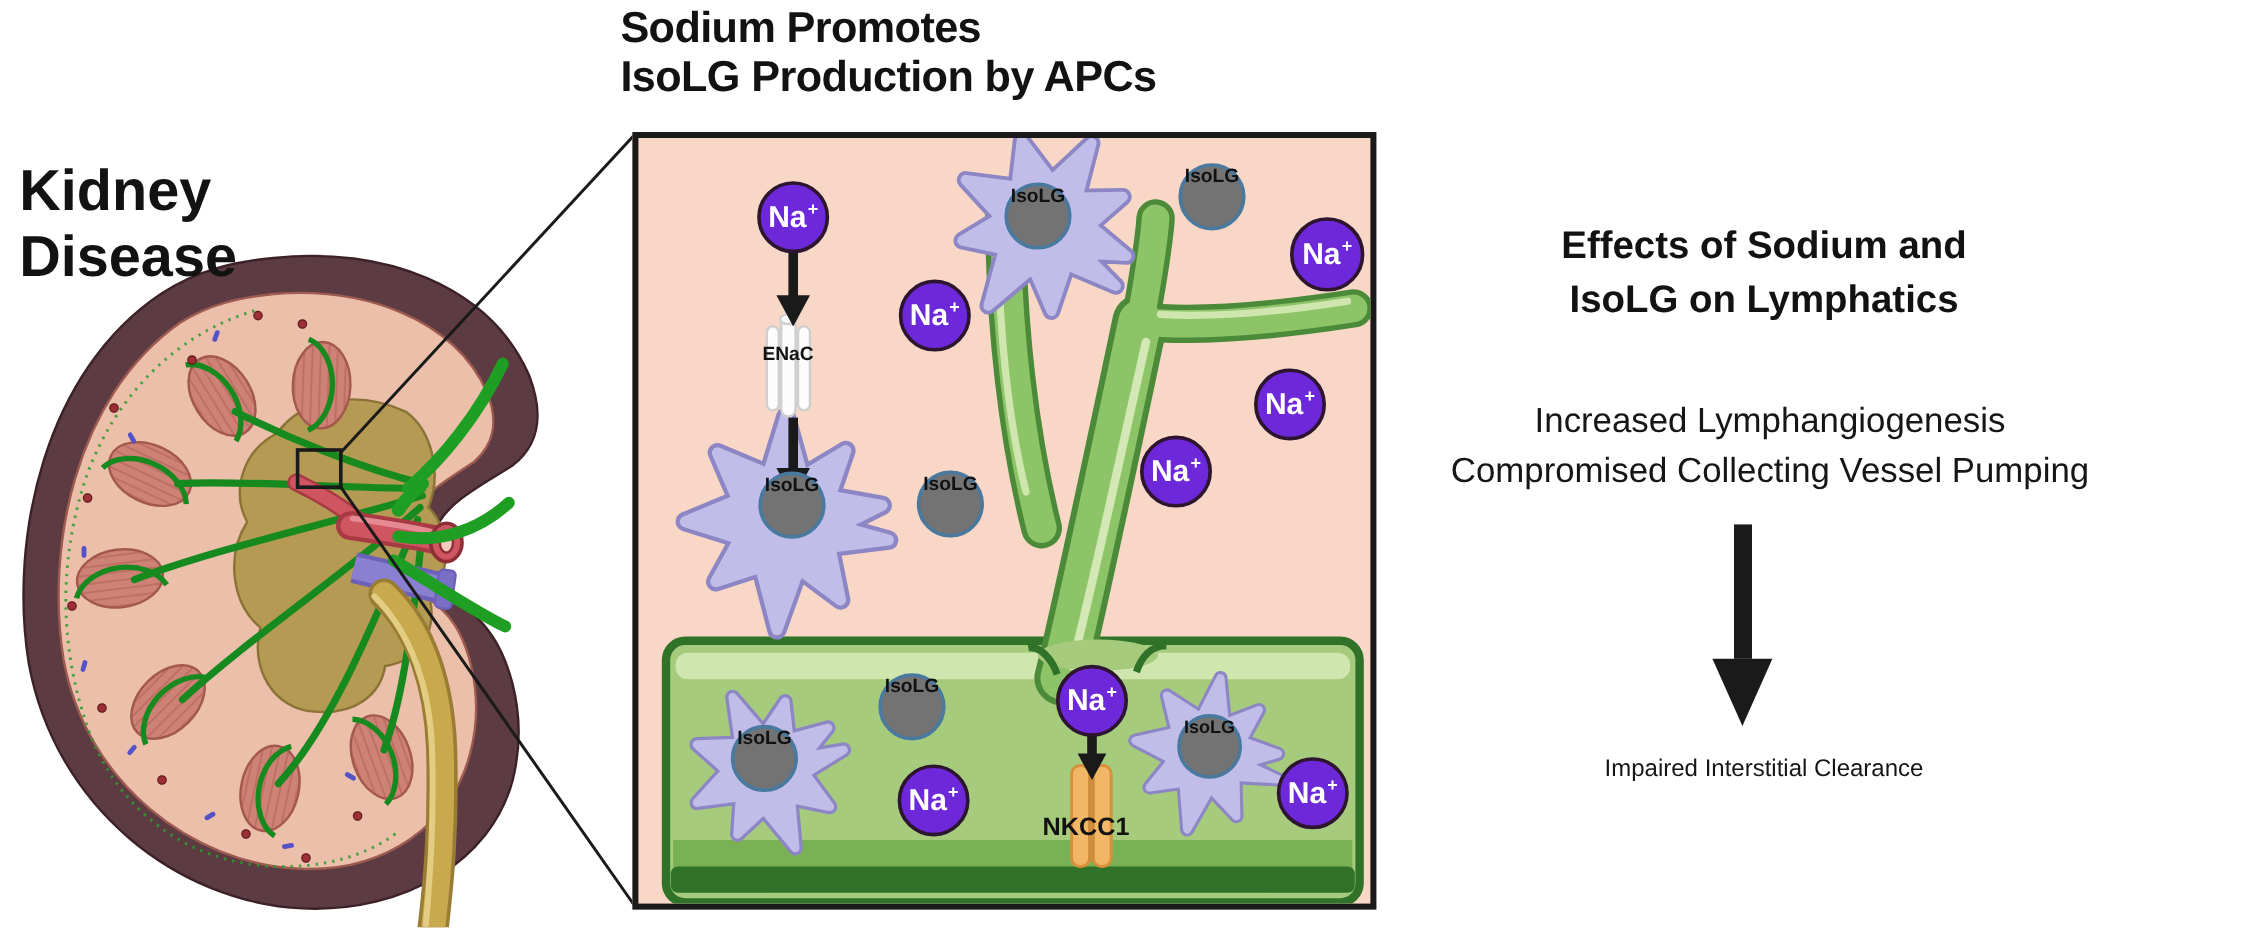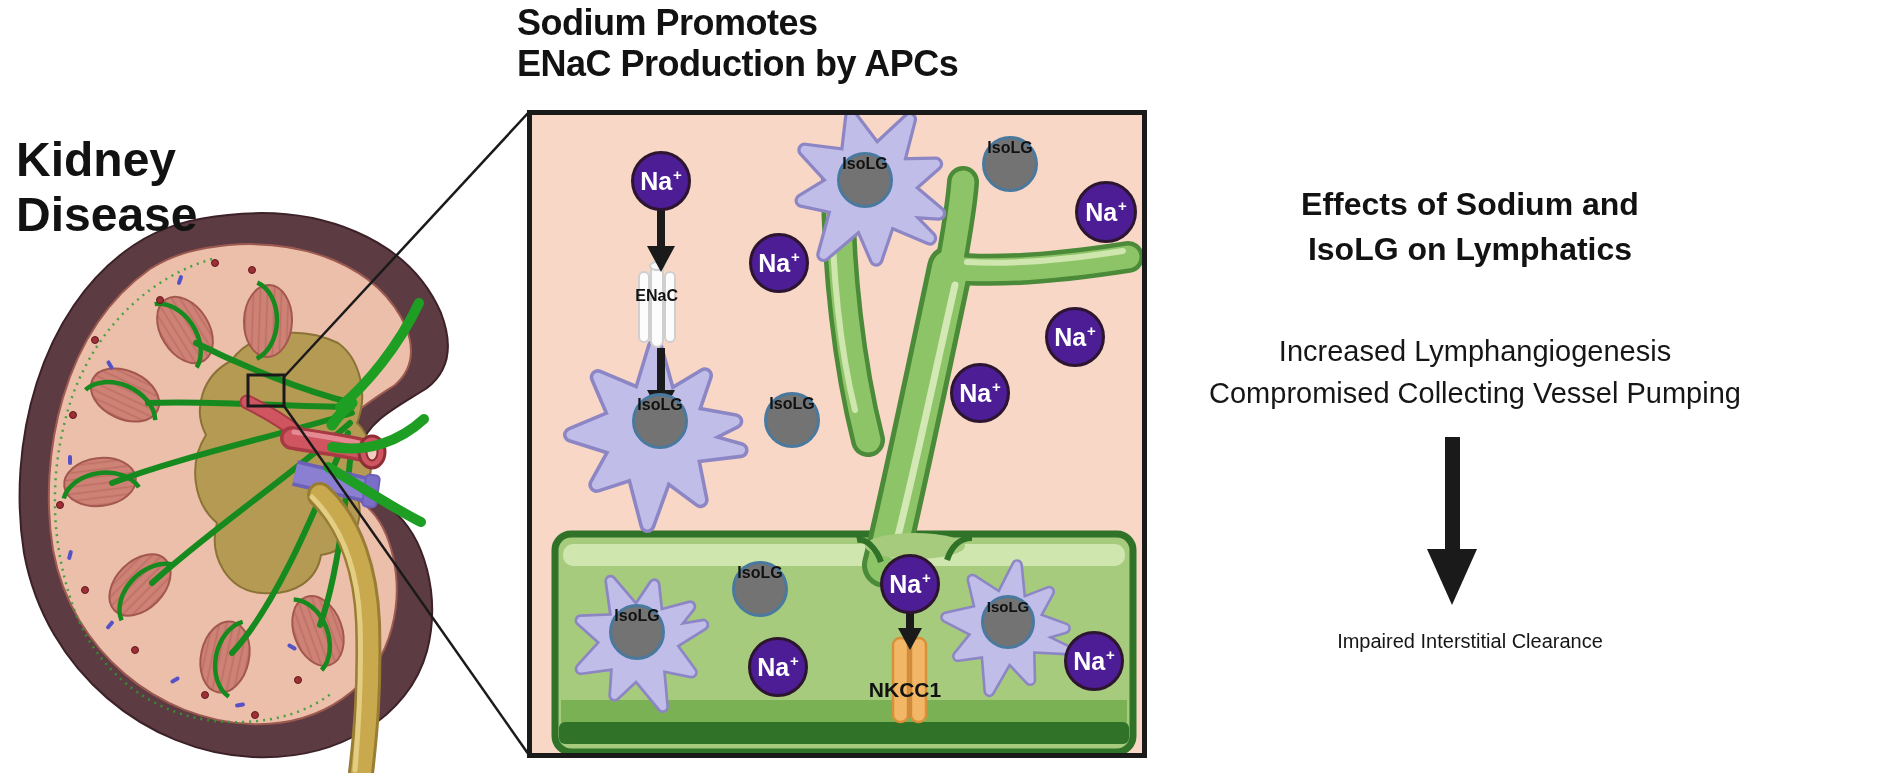--- a/index.html
+++ b/index.html
@@ -14,21 +14,21 @@
             font-size:32px;line-height:1.4;color:#121212;}
   .fx-findings{left:1150px;top:330px;width:650px;text-align:center;font-size:29px;
                line-height:1.45;color:#161616;}
   .fx-outcome{left:1245px;top:630px;width:450px;text-align:center;font-size:20px;color:#161616;}
   
   #inset{left:527px;top:110px;width:620px;height:648px;background:#f8d7c6;
          border:5px solid #1a1a1a;box-sizing:border-box;}
   #inset svg{position:absolute;left:0;top:0;}
   
   .na-circle{position:absolute;width:60px;height:60px;border-radius:50%;
-             background:#4c1d95;border:3px solid #2d1530;box-sizing:border-box;
+             background:#6d28d9;border:3px solid #2d1530;box-sizing:border-box;
              display:flex;align-items:center;justify-content:center;
              color:#fff;font-weight:bold;font-size:25px;}
   .na-circle sup{font-size:15px;line-height:0;margin-left:1px;}
   .iso-circle{position:absolute;width:56px;height:56px;border-radius:50%;
               background:#737373;border:3px solid #49799e;box-sizing:border-box;
               display:flex;align-items:flex-start;justify-content:center;
               color:#111;font-weight:bold;font-size:16px;}
   .chan-label{position:absolute;color:#121212;}
   .enac-label{left:40px;top:172px;width:106px;text-align:right;font-weight:bold;font-size:16px;}
   .nkcc-label{left:293px;top:563px;width:160px;text-align:center;font-weight:600;font-size:21px;}
@@ -279,21 +279,21 @@
     <div class="iso-circle" style="left:449px;top:480px;width:54px;height:54px;font-size:15px;">
         <span>IsoLG</span>
       </div>
 
     <div class="chan-label enac-label">ENaC</div>
     <div class="chan-label nkcc-label">NKCC1</div>
   </div>
 
   <div class="abs main-title">
     <div>Sodium Promotes</div>
-    <div>ENaC Production by APCs</div>
+    <div>IsoLG Production by APCs</div>
   </div>
 
   <div class="abs kidney-title">Kidney Disease</div>
 
   <div class="abs fx-findings">
     <div>Increased Lymphangiogenesis</div>
     <div>Compromised Collecting Vessel Pumping</div>
   </div>
 
   <div class="abs fx-title">

